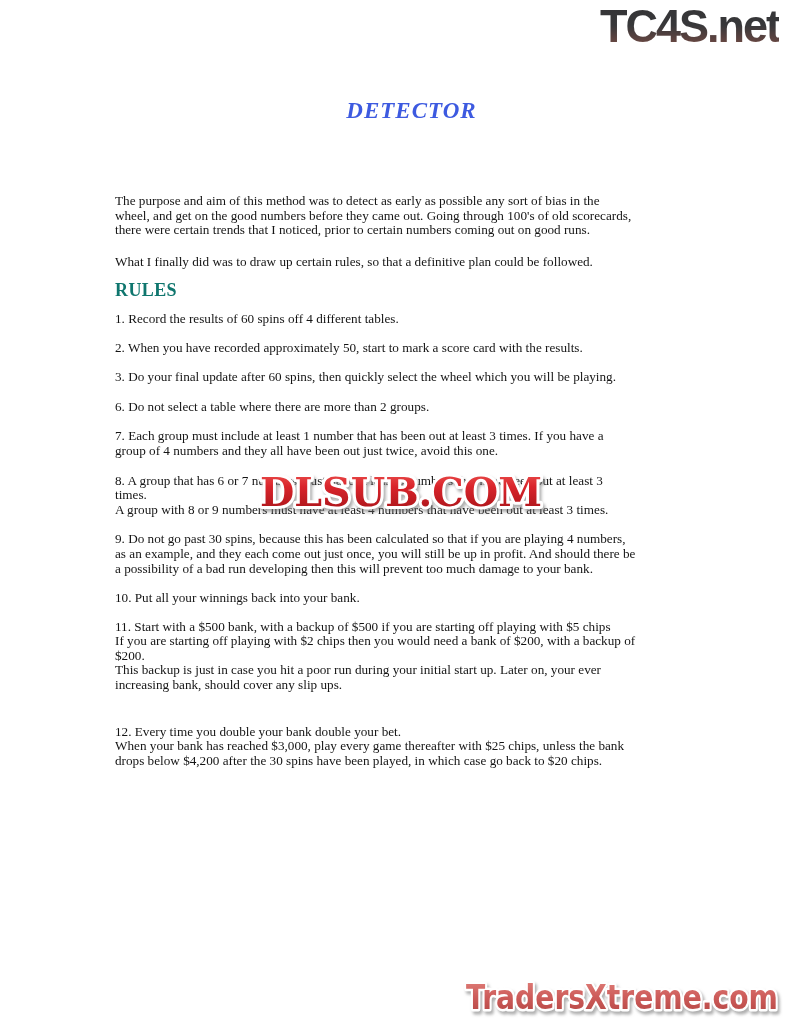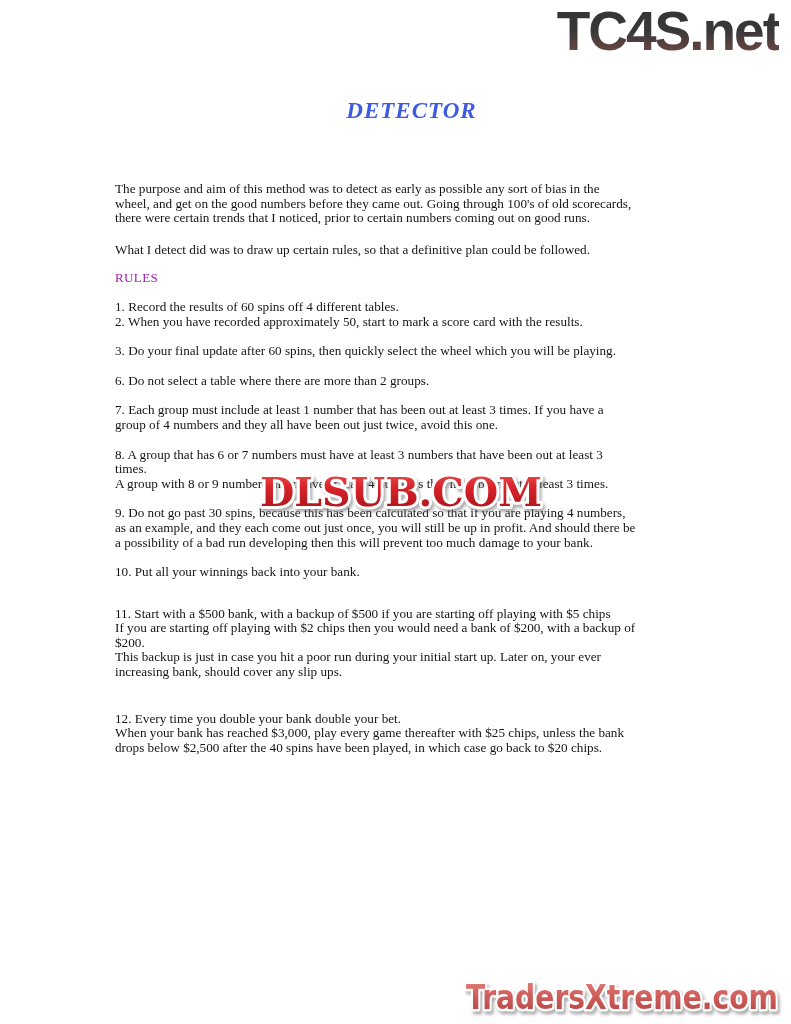--- a/index.html
+++ b/index.html
@@ -16,21 +16,21 @@
     font-family: "Liberation Serif", "DejaVu Serif", serif;
   }
 
   
   .logo {
     position: absolute;
     top: 4px;
     right: 12px;
     font-family: "Liberation Sans", "DejaVu Sans", sans-serif;
     font-weight: 700;
-    font-size: 55px;
+    font-size: 45px;
     letter-spacing: -2px;
     line-height: 1;
     background: linear-gradient(180deg, #343436 0%, #38383a 48%, #5d4340 78%, #7d5047 100%);
     -webkit-background-clip: text;
     background-clip: text;
     color: transparent;
     text-shadow: none;
     transform: scaleY(1.02);
   }
 
@@ -47,36 +47,36 @@
     font-size: 23px;
     letter-spacing: 1px;
     color: #3d5ae0;
     padding-left: 16px;
   }
 
   
   .content {
     position: absolute;
     left: 115px;
-    top: 182px;
+    top: 194px;
     width: 640px;
     font-size: 13.2px;
     line-height: 14.6px;
     color: #141414;
   }
   .para {
     margin: 0 0 15px 0;
     white-space: pre-line;
   }
   .rules-heading {
     margin: 0 0 14px 0;
-    font-weight: 400;
-    font-size: 13px;
+    font-weight: 700;
+    font-size: 18px;
     letter-spacing: 0.4px;
-    color: #a21caf;
+    color: #0f766e;
   }
 
   
   .wm-center {
     position: absolute;
     left: 248px;
     top: 464px;
     pointer-events: none;
   }
   .wm-footer {
@@ -95,45 +95,45 @@
 <div class="page">
 
   <div class="logo">TC4S.net</div>
 
   <div class="title">DETECTOR</div>
 
   <div class="content">
     <p class="para" style="margin-bottom:17px">The purpose and aim of this method was to detect as early as possible any sort of bias in the
 wheel, and get on the good numbers before they came out. Going through 100's of old scorecards,
 there were certain trends that I noticed, prior to certain numbers coming out on good runs.</p>
-    <p class="para" style="margin-bottom:14px">What I detect did was to draw up certain rules, so that a definitive plan could be followed.</p>
+    <p class="para" style="margin-bottom:14px">What I finally did was to draw up certain rules, so that a definitive plan could be followed.</p>
 
     <p class="rules-heading">RULES</p>
 
-    <p class="para" style="margin-bottom:0">1. Record the results of 60 spins off 4 different tables.</p>
+    <p class="para" style="margin-bottom:14px">1. Record the results of 60 spins off 4 different tables.</p>
     <p class="para">2. When you have recorded approximately 50, start to mark a score card with the results.</p>
     <p class="para" style="margin-bottom:15px">3. Do your final update after 60 spins, then quickly select the wheel which you will be playing.</p>
     <p class="para">6. Do not select a table where there are more than 2 groups.</p>
     <p class="para" style="">7. Each group must include at least 1 number that has been out at least 3 times. If you have a
 group of 4 numbers and they all have been out just twice, avoid this one.</p>
     <p class="para">8. A group that has 6 or 7 numbers must have at least 3 numbers that have been out at least 3
 times.
 A group with 8 or 9 numbers must have at least 4 numbers that have been out at least 3 times.</p>
     <p class="para">9. Do not go past 30 spins, because this has been calculated so that if you are playing 4 numbers,
 as an example, and they each come out just once, you will still be up in profit. And should there be
 a possibility of a bad run developing then this will prevent too much damage to your bank.</p>
-    <p class="para" style="margin-bottom:27px">10. Put all your winnings back into your bank.</p>
+    <p class="para" style="margin-bottom:14px">10. Put all your winnings back into your bank.</p>
     <p class="para" style="margin-bottom:32px">11. Start with a $500 bank, with a backup of $500 if you are starting off playing with $5 chips
 If you are starting off playing with $2 chips then you would need a bank of $200, with a backup of
 $200.
 This backup is just in case you hit a poor run during your initial start up. Later on, your ever
 increasing bank, should cover any slip ups.</p>
     <p class="para" style="margin-bottom:0">12. Every time you double your bank double your bet.
 When your bank has reached $3,000, play every game thereafter with $25 chips, unless the bank
-drops below $2,500 after the 40 spins have been played, in which case go back to $20 chips.</p>
+drops below $4,200 after the 30 spins have been played, in which case go back to $20 chips.</p>
   </div>
 
   <div class="wm-center">
     <svg width="306" height="56" viewBox="0 0 306 56">
       <defs>
         <linearGradient id="redGrad" x1="0" y1="0" x2="0" y2="1">
           <stop offset="0" stop-color="#ef5a55"></stop>
           <stop offset="0.40" stop-color="#d9242b"></stop>
           <stop offset="1" stop-color="#a31217"></stop>
         </linearGradient>

